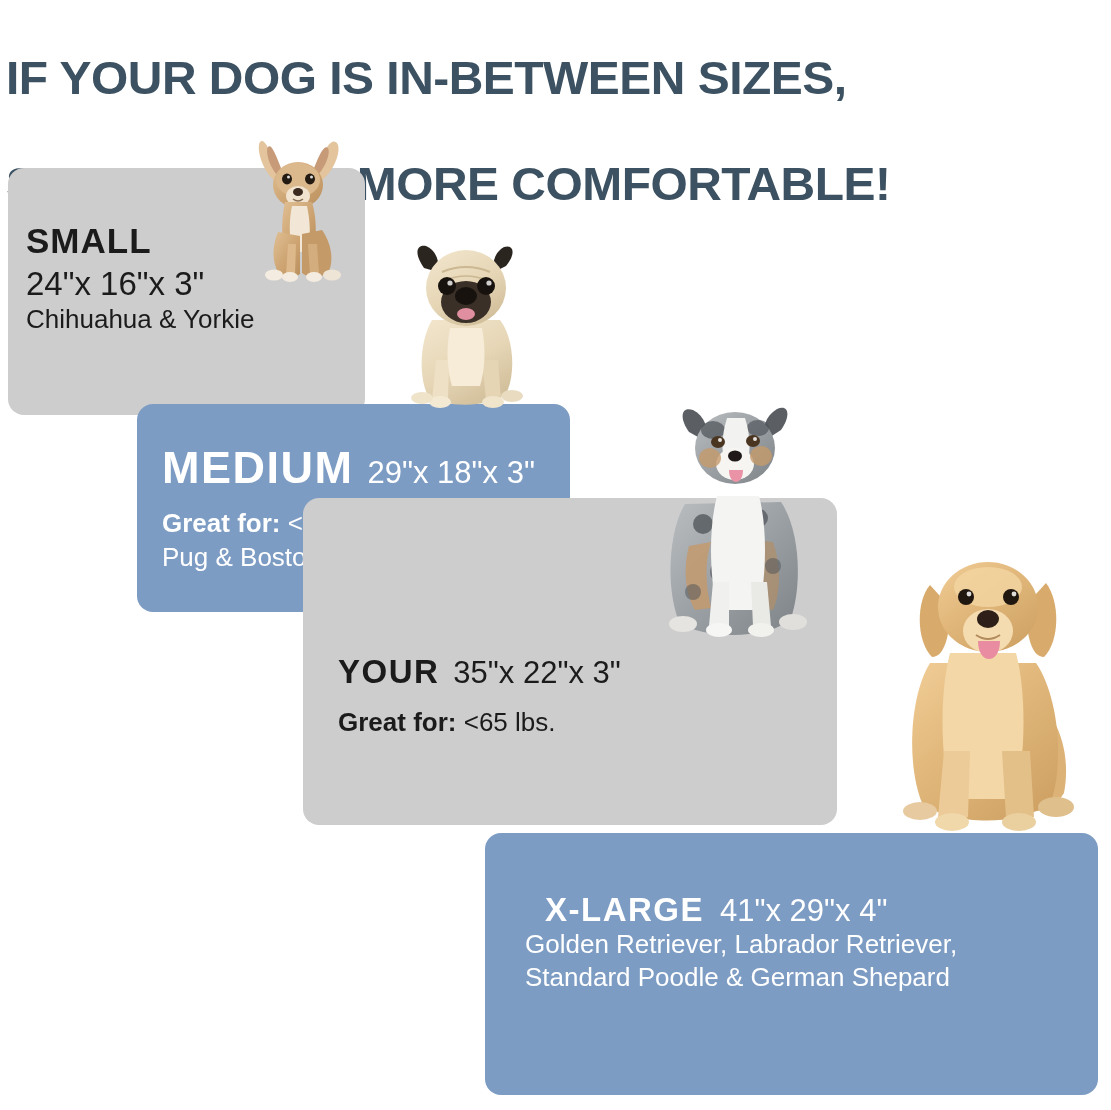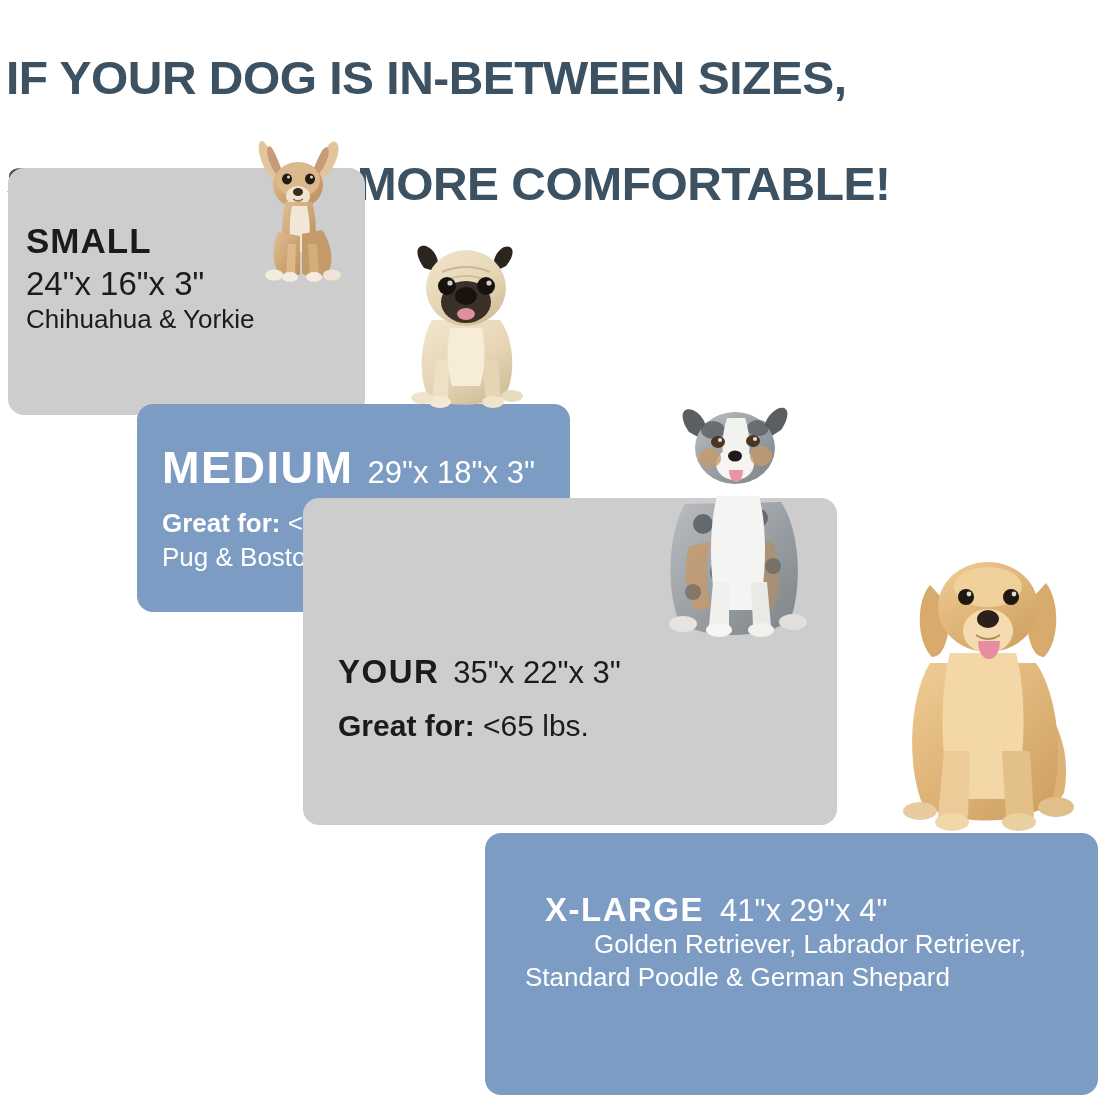--- a/index.html
+++ b/index.html
@@ -81,21 +81,21 @@
   #card-medium .sizeline .dims{font-size:31px;margin-left:14px;}
   #card-medium .greatline{font-size:26px;margin-top:16px;}
   #card-medium .breeds{font-size:26px;}
 
   
   #card-large{left:303px;top:498px;width:534px;height:327px;}
   #card-large .card-body{left:35px;top:157px;width:495px;}
   #card-large .sizeline{font-size:32px;}
   #card-large .sizeline .name{font-size:33px;letter-spacing:1.5px;}
   #card-large .sizeline .dims{font-size:31px;margin-left:14px;}
-  #card-large .greatline{font-size:30px;margin-top:16px;}
+  #card-large .greatline{font-size:26px;margin-top:16px;}
   #card-large .breeds{font-size:26px;}
 
   
   #card-xlarge{left:485px;top:833px;width:613px;height:262px;}
   #card-xlarge .card-body{left:40px;top:60px;width:570px;}
   #card-xlarge .sizeline{font-size:32px;}
   #card-xlarge .sizeline .name{font-size:33px;letter-spacing:1.5px;margin-left:20px;}
   #card-xlarge .sizeline .dims{font-size:31px;margin-left:16px;}
   #card-xlarge .greatline{font-size:26px;margin-top:18px;}
   #card-xlarge .breeds{font-size:26px;}
@@ -151,21 +151,21 @@
         <span>&lt;65 lbs.</span>
       </div>
     </div>
   </div>
 
   <div class="card blue" id="card-xlarge" style="background: rgb(125, 156, 195);">
     <div class="card-body">
       <div class="sizeline light" style="color: rgb(255, 255, 255);">
         <span class="name">X-LARGE</span><span class="dims">41"x 29"x 4"</span>
       </div>
-      <div class="breeds light" style="color: rgb(255, 255, 255); text-align: center;">Golden Retriever, Labrador Retriever,</div>
+      <div class="breeds light" style="color: rgb(255, 255, 255);">Golden Retriever, Labrador Retriever,</div>
       <div class="breeds light" style="color: rgb(255, 255, 255);">Standard Poodle &amp; German Shepard</div>
     </div>
   </div>
 
   <div class="dog" id="dog-chihuahua">
     <svg viewBox="0 0 112 152" xmlns="http://www.w3.org/2000/svg">
       <defs>
         <linearGradient id="chiCoat" x1="0" y1="0" x2="1" y2="1">
           <stop offset="0%" stop-color="#e0bf93"></stop>
           <stop offset="55%" stop-color="#cda472"></stop>

